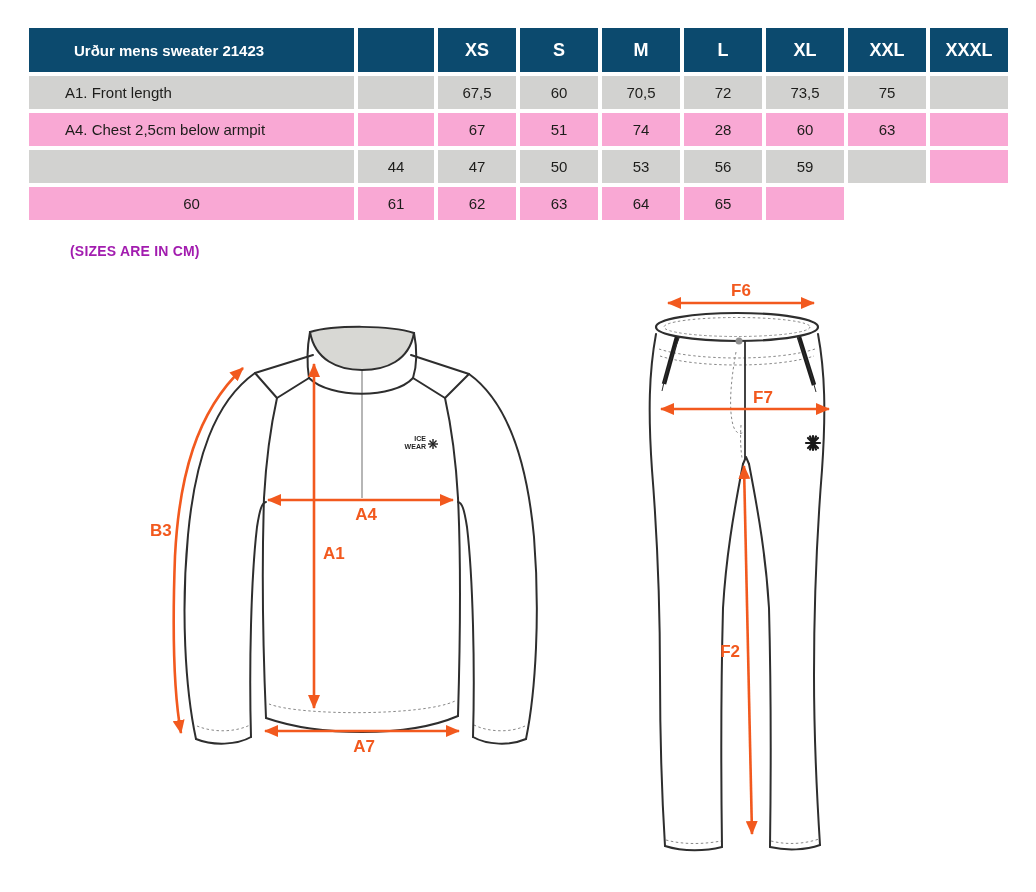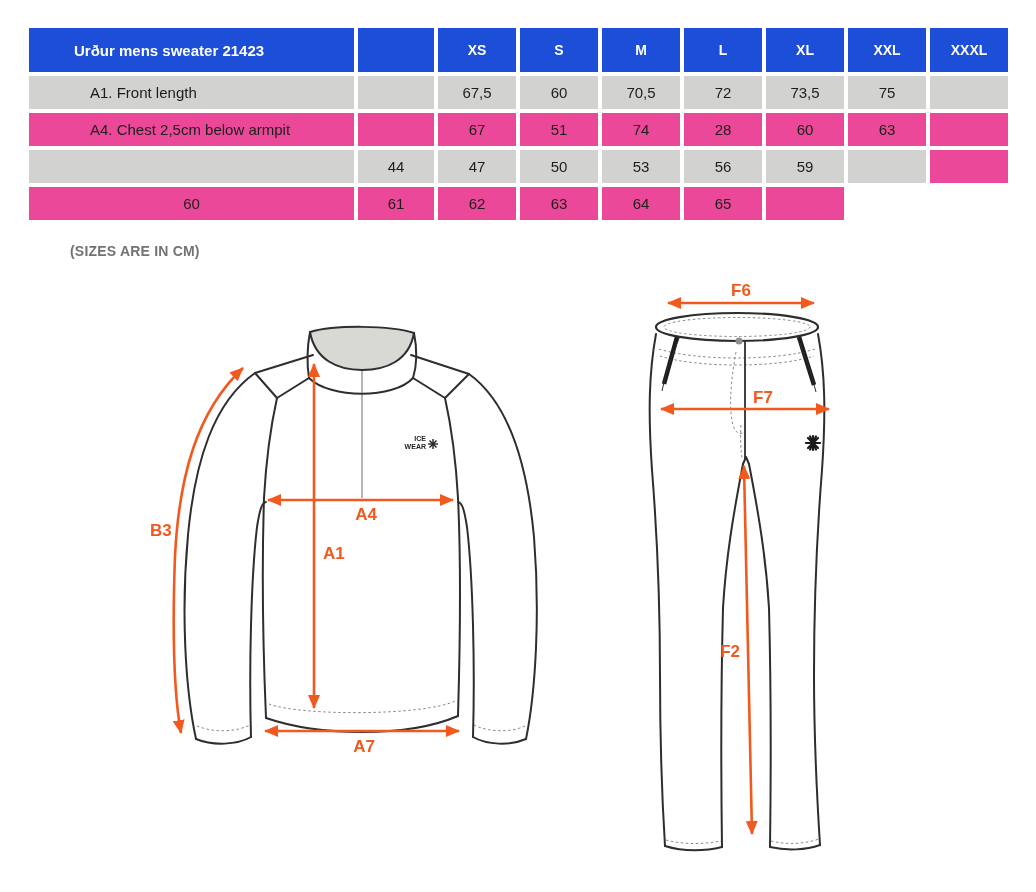--- a/index.html
+++ b/index.html
@@ -9,30 +9,30 @@
   
   .size-table{
     position:absolute;left:29px;top:28px;
     display:grid;
     grid-template-columns:325px 76px repeat(7,78px);
     grid-template-rows:44px;
     grid-auto-rows:33px;
     gap:4px;
   }
   .cell{display:flex;align-items:center;justify-content:center;font-size:15px;}
-  .cell.head{background:#1d4ed8;color:#fff;font-weight:bold;}
+  .cell.head{background:#0c4a6e;color:#fff;font-weight:bold;}
   .cell.title{justify-content:flex-start;padding-left:45px;font-size:15px;}
-  .cell.sz{font-size:14px;}
-  .cell.label{justify-content:flex-start;padding-left:61px;}
+  .cell.sz{font-size:18px;}
+  .cell.label{justify-content:flex-start;padding-left:36px;}
   .row-dark{background:#D2D2D0;}
-  .row-light{background:#ec4899;}
+  .row-light{background:#f9a8d4;}
 
   .sizes-note{
     position:absolute;left:70px;top:243px;
-    color:#737373;font-size:14px;font-weight:bold;letter-spacing:.2px;
+    color:#a21caf;font-size:14px;font-weight:bold;letter-spacing:.2px;
   }
 
   svg{position:absolute;overflow:visible;}
   #sweater-svg{left:90px;top:295px;}
   #pants-svg{left:625px;top:275px;}
 
   .garment{stroke:#2e2e2e;stroke-width:2;fill:none;stroke-linecap:round;stroke-linejoin:round;}
   .stitch{stroke:#888;stroke-width:1;fill:none;stroke-dasharray:2.5 2.5;}
   .thin{stroke:#2e2e2e;stroke-width:1;fill:none;}
   .measure{stroke:#F2591E;stroke-width:2.6;fill:none;}

